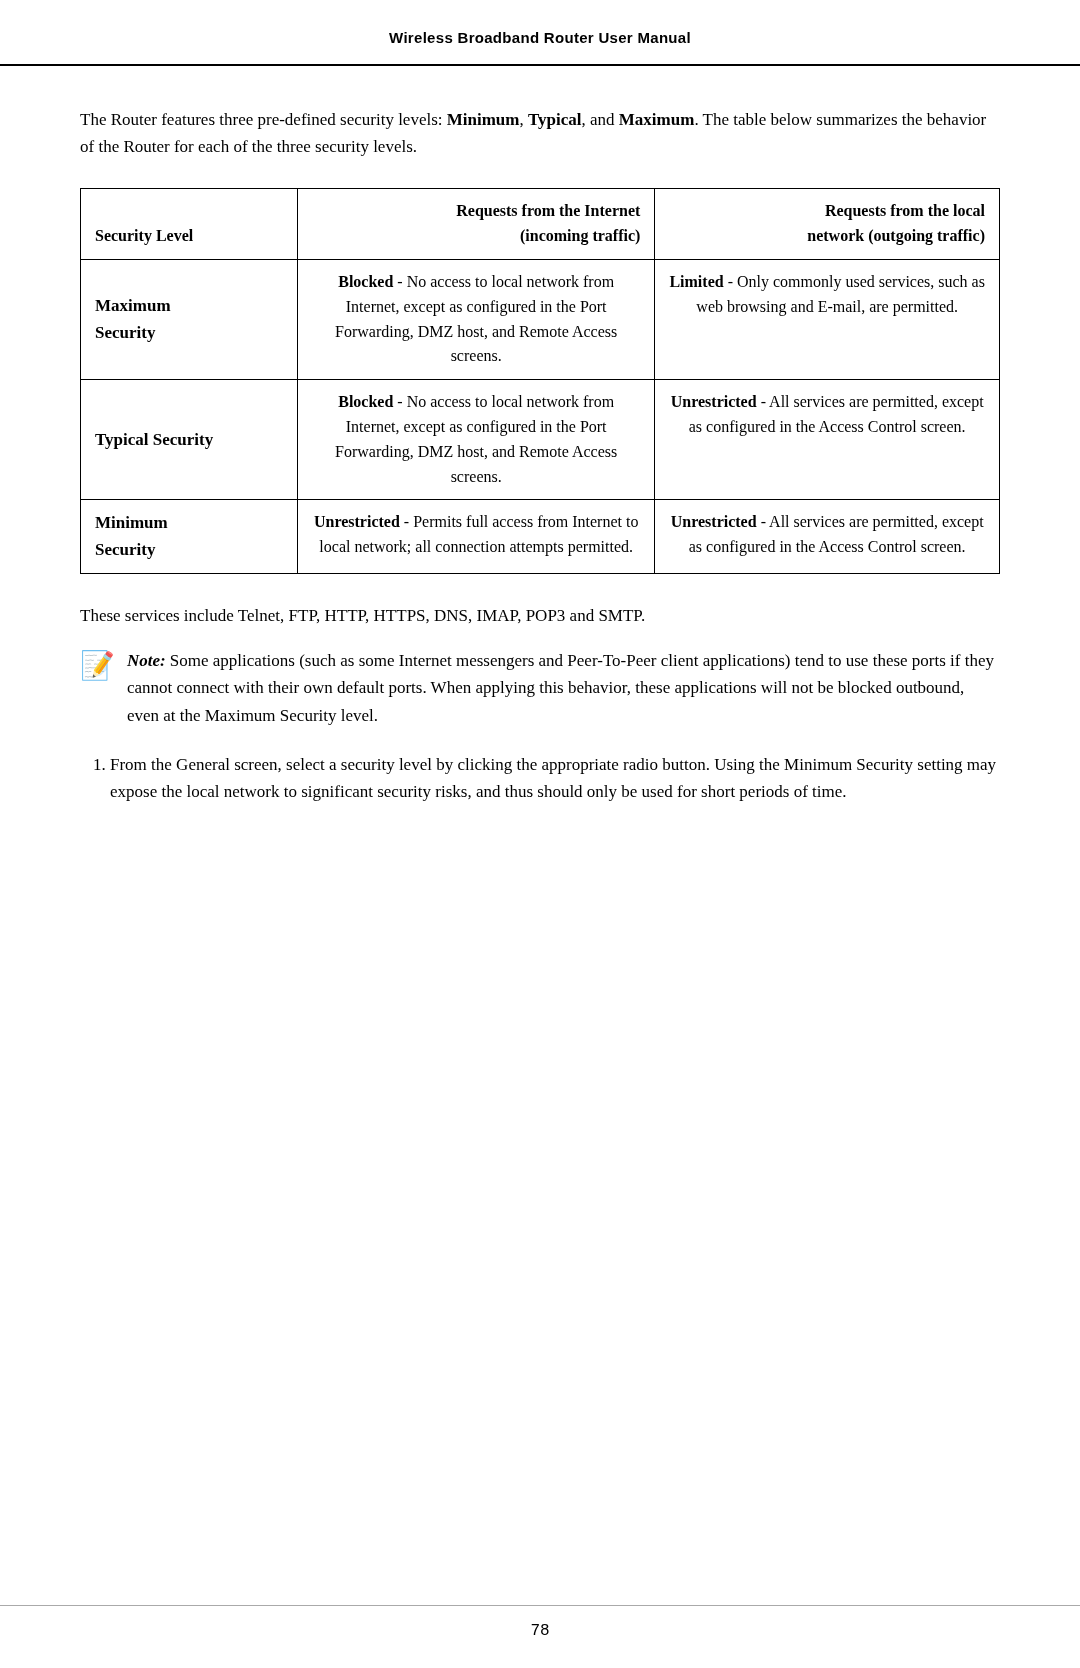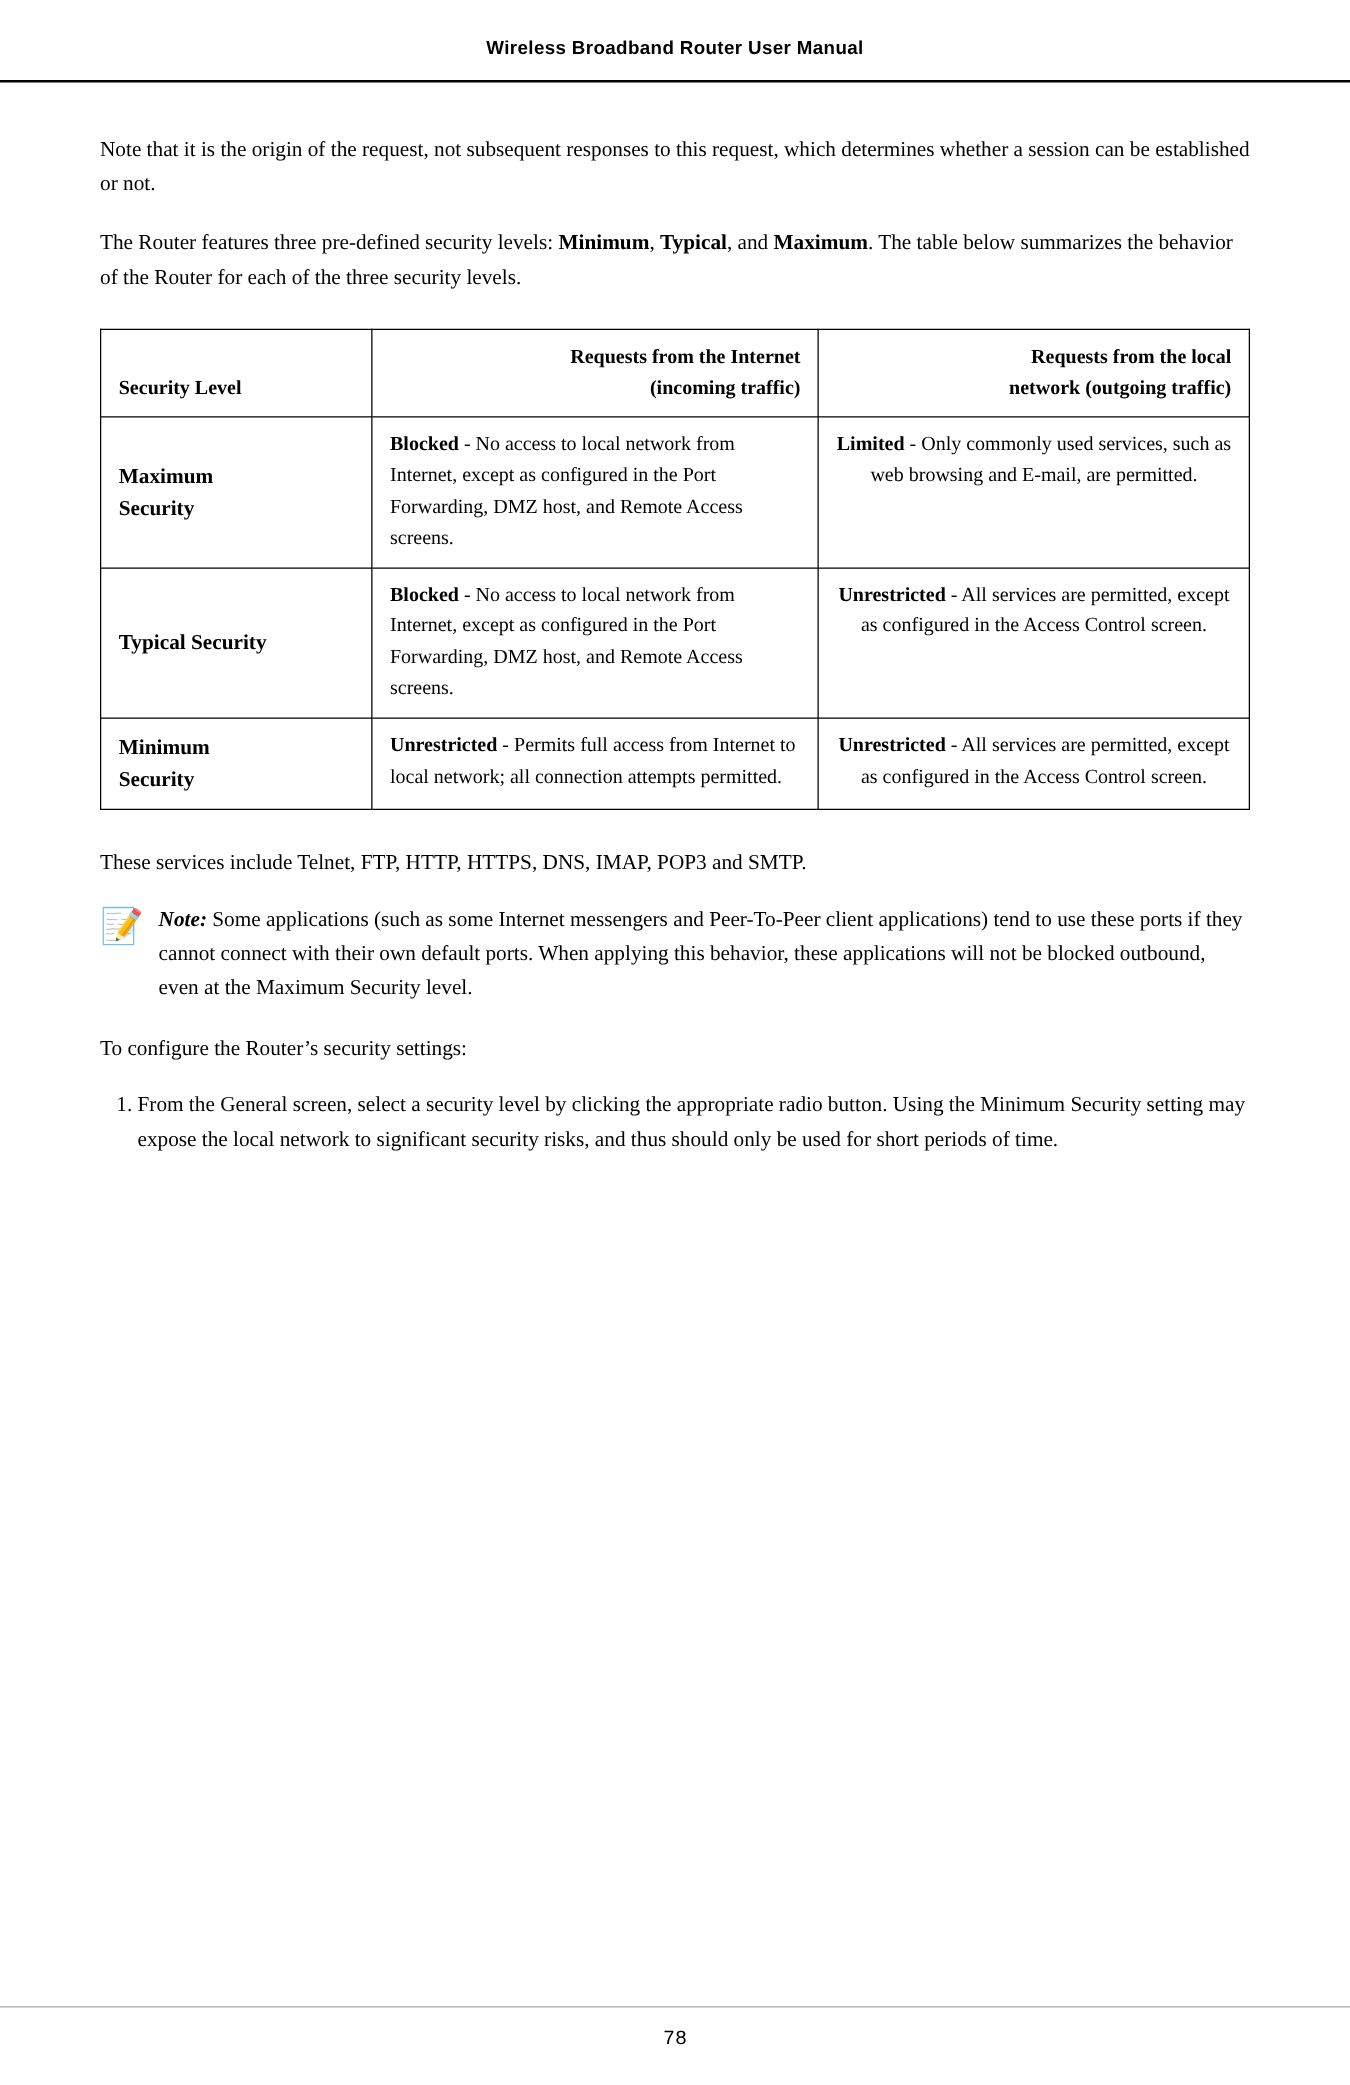--- a/index.html
+++ b/index.html
@@ -84,20 +84,21 @@
 
     .security-table tbody td.security-level {
       font-weight: bold;
       font-size: 17px;
       vertical-align: middle;
       width: 170px;
     }
 
     .security-table tbody td.internet-traffic {
       width: 280px;
+      text-align: center;
     }
 
     .security-table tbody td.local-traffic {
       width: 270px;
       text-align: center;
     }
 
     .note-block {
       display: flex;
       align-items: flex-start;
@@ -156,23 +157,20 @@
 <body>
 
 <div class="page-container">
 
   <div class="header">
     <span class="header-title">Wireless Broadband Router User Manual</span>
   </div>
 
   <div class="content">
 
-    <p class="paragraph">
-      <span>Note that it is the origin of the request, not subsequent responses to this request, which determines whether a session can be established or not.</span>
-    </p>
 
     <p class="paragraph">
       <span>The Router features three pre-defined security levels: </span><strong>Minimum</strong><span>, </span><strong>Typical</strong><span>, and </span><strong>Maximum</strong><span>. The table below summarizes the behavior of the Router for each of the three security levels.</span>
     </p>
 
     <table class="security-table">
       <thead>
         <tr>
           <th class="col-security">
             <strong>Security Level</strong>
@@ -227,21 +225,20 @@
 
     <p class="services-text">These services include Telnet, FTP, HTTP, HTTPS, DNS, IMAP, POP3 and SMTP.</p>
 
     <div class="note-block">
       <span class="note-icon">📝</span>
       <p class="note-text">
         <em>Note:</em><span> Some applications (such as some Internet messengers and Peer-To-Peer client applications) tend to use these ports if they cannot connect with their own default ports. When applying this behavior, these applications will not be blocked outbound, even at the Maximum Security level.</span>
       </p>
     </div>
 
-    <p class="configure-text">To configure the Router’s security settings:</p>
 
     <ol class="numbered-list">
       <li>From the General screen, select a security level by clicking the appropriate radio button. Using the Minimum Security setting may expose the local network to significant security risks, and thus should only be used for short periods of time.</li>
     </ol>
 
   </div>
 
   <div class="footer">
     <span>78</span>
   </div>

